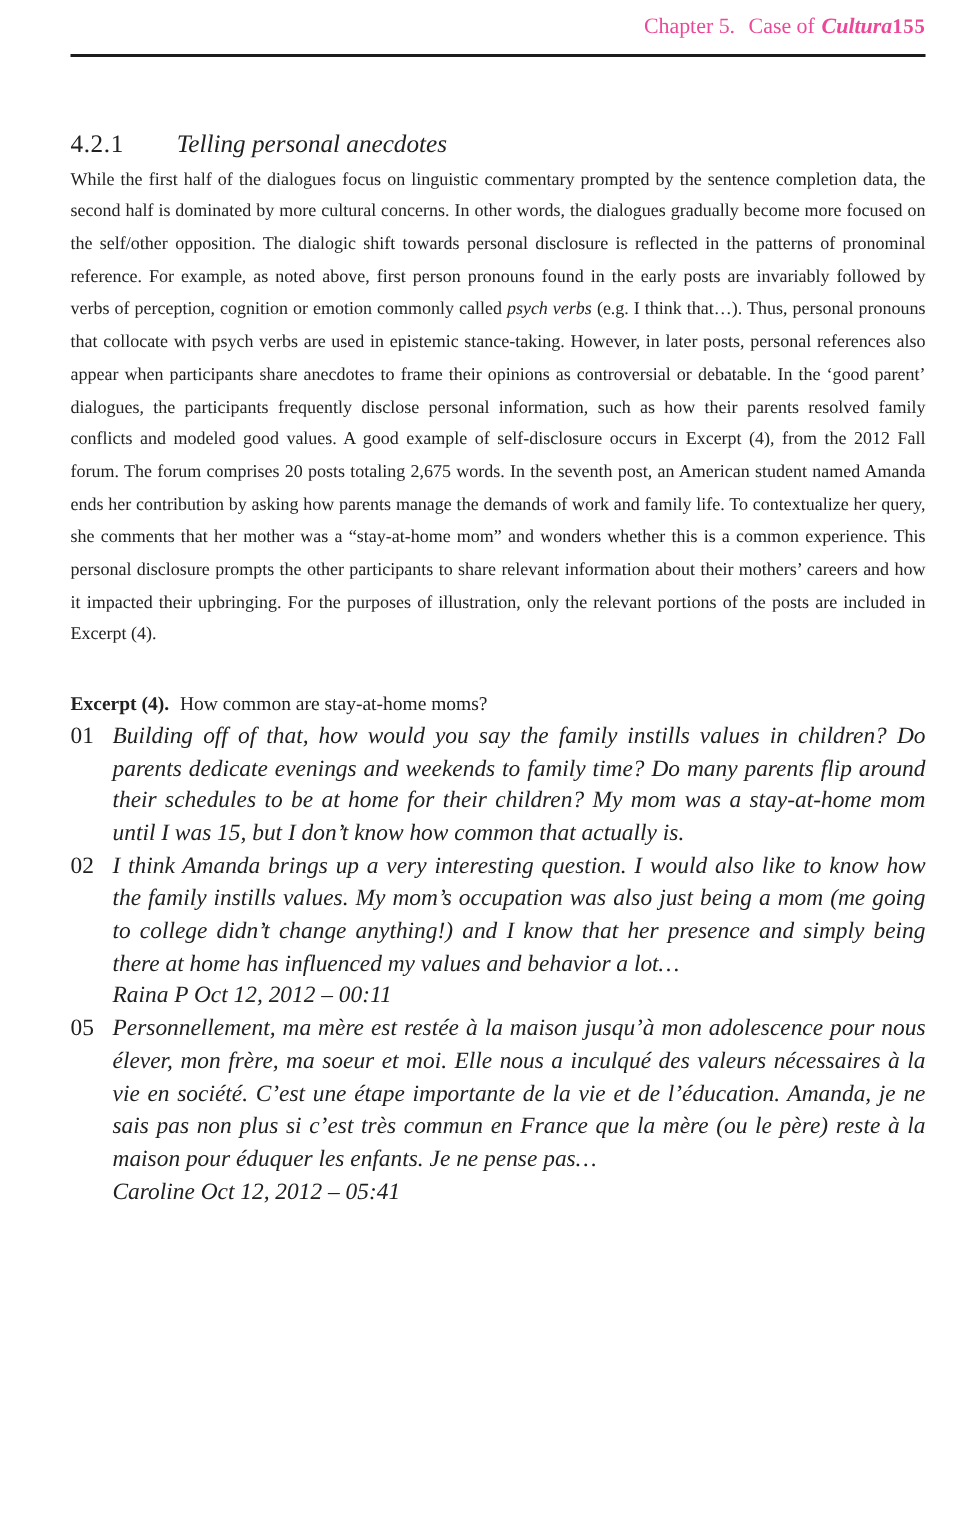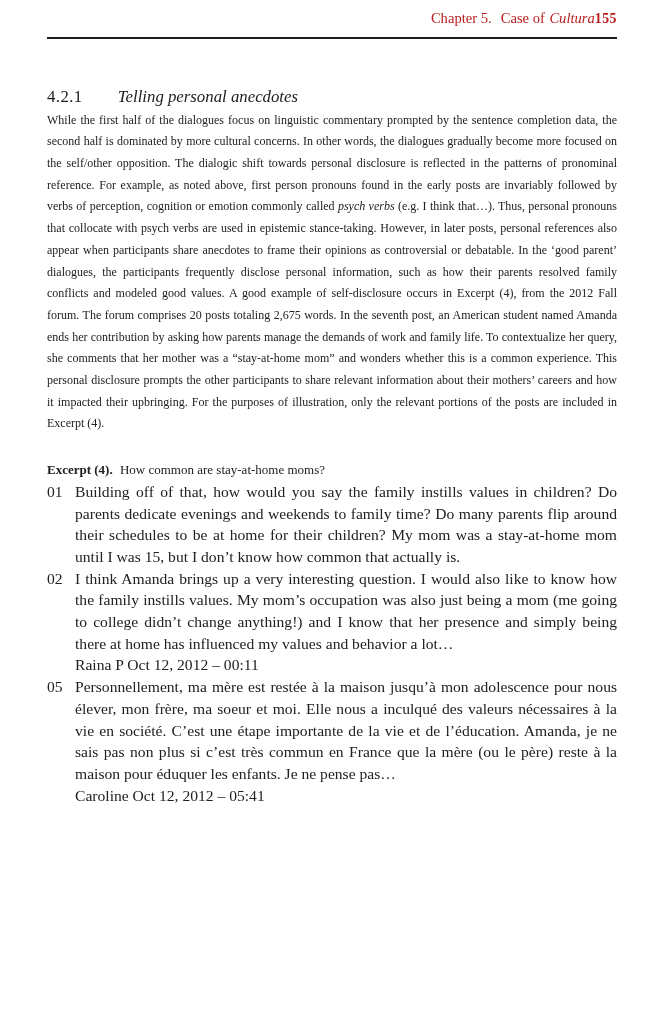--- a/index.html
+++ b/index.html
@@ -7,24 +7,24 @@
   body { width:650px; height:1017px; }
   .page {
     position:relative; width:650px; height:1017px; overflow:hidden;
     background:#ffffff; color:#212121;
     font-family:"Liberation Serif", serif;
   }
   .content { position:absolute; left:47px; top:0; width:570px; }
 
   .running-head {
     display:flex; justify-content:flex-end; align-items:baseline;
-    padding-top:9px; font-size:14.6px; line-height:18px; color:#b91c1c;
+    padding-top:9px; font-size:14.6px; line-height:18px; color:#ec4899;
   }
   .rh-prefix { margin-left:9px; }
-  .rh-book { font-style:italic; margin-left:4.5px; }
+  .rh-book { font-style:italic; margin-left:4.5px;font-weight:bold; }
   .rh-pagenum { font-weight:600; font-size:13.8px; letter-spacing:0.5px; }
 
   .rule { margin-top:9px; height:1.6px; background:#1c1c1c; }
 
   .section-heading { margin-top:47px; font-size:16.8px; line-height:22px; }
   .section-number { letter-spacing:0.4px; }
   .section-title { font-style:italic; margin-left:31px; }
 
   .body-para {
     margin-top:2px; font-size:12px; line-height:21.7px;
@@ -32,21 +32,21 @@
   }
   .italic { font-style:italic; }
 
   .excerpt-heading { margin-top:24px; font-size:13px; line-height:21.7px; }
   .excerpt-label { font-weight:bold; }
   .excerpt-title { margin-left:4px; }
 
   .posts { font-size:15.6px; line-height:21.7px; }
   .post { display:flex; }
   .post-num { width:28px; flex:none; }
-  .post-text { flex:1; }
+  .post-text { flex:1;font-style:italic; }
   .post-body { text-align:justify; hyphens:auto; -webkit-hyphens:auto; }
 </style>
 </head>
 <body>
 
 <div class="page">
   <div class="content">
 
     <div class="running-head">
       <span>Chapter 5.</span>

